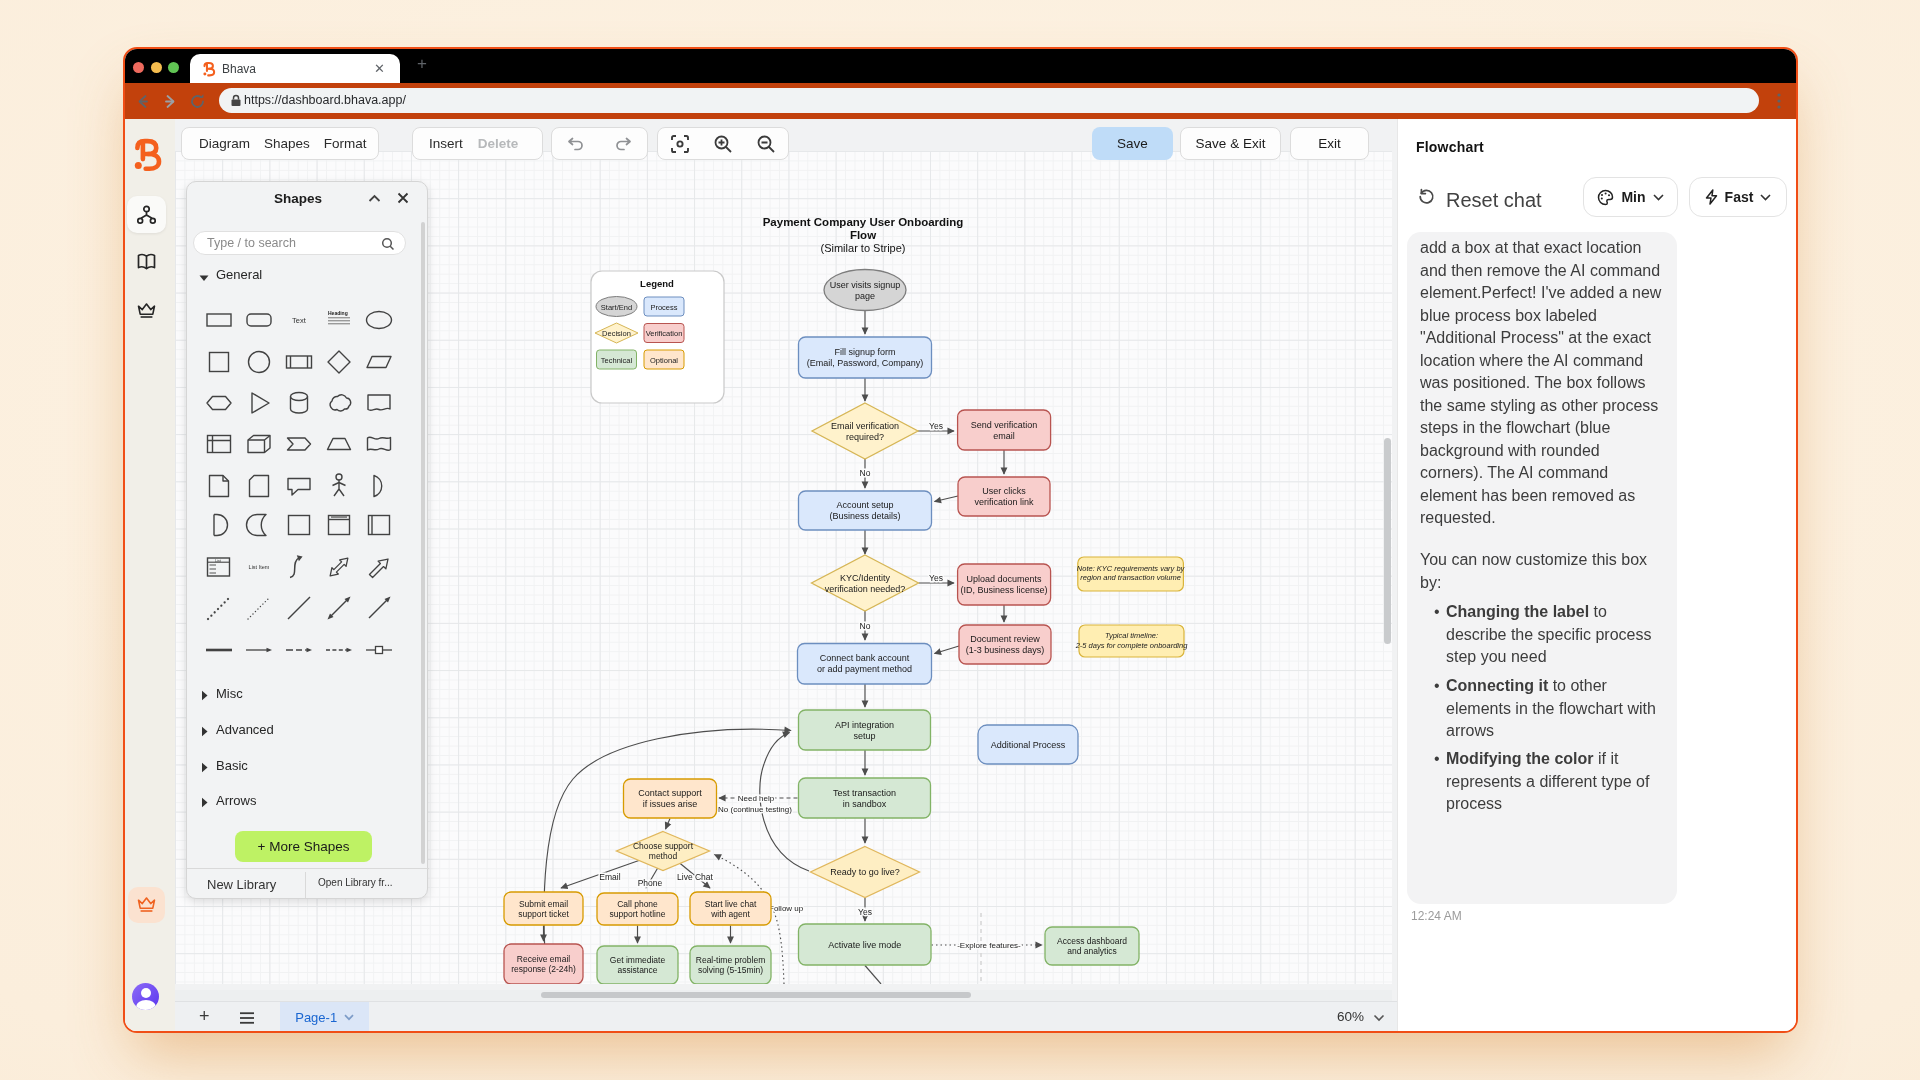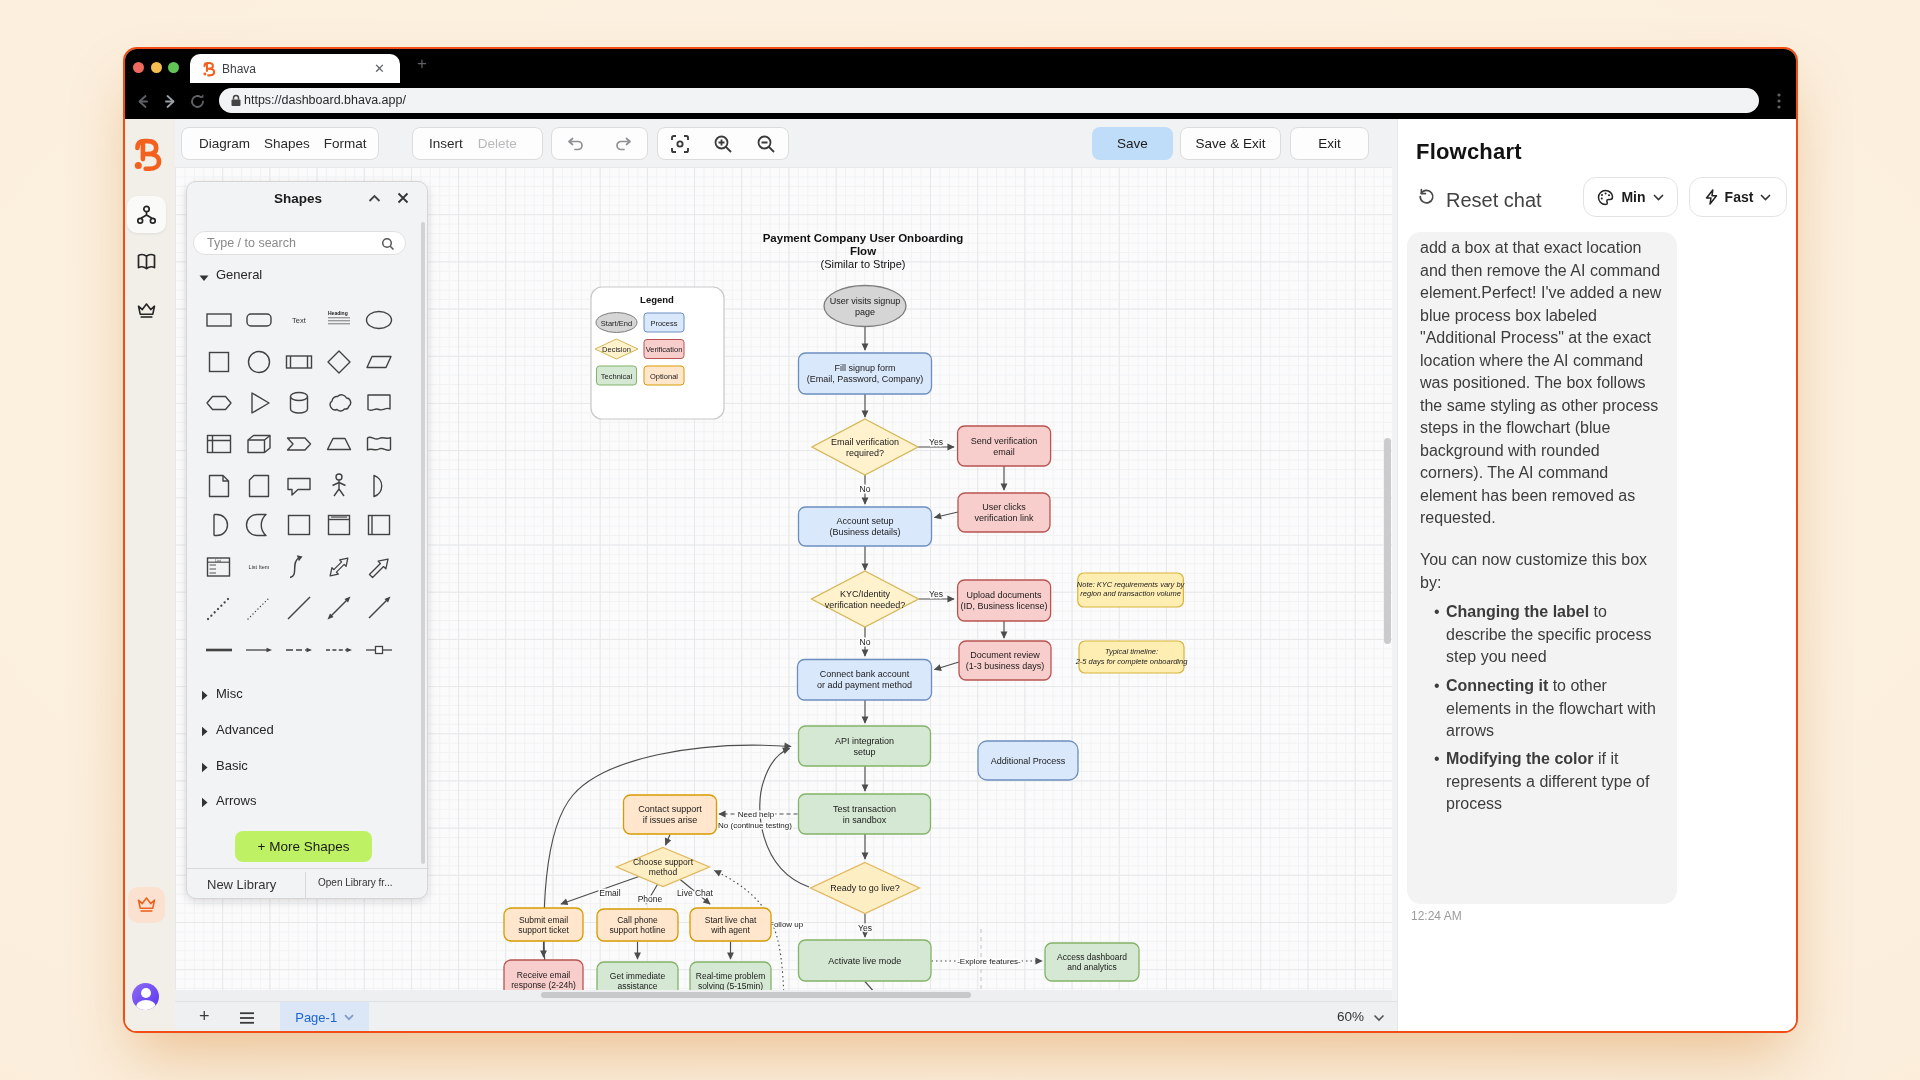--- a/index.html
+++ b/index.html
@@ -7,28 +7,28 @@
   .abs{position:absolute;}
   #stage{position:relative;width:1920px;height:1080px;background:radial-gradient(120% 120% at 50% 40%, #fdf3e4 0%, #fbeedc 60%, #f8e7cd 100%);}
   #win{position:absolute;left:123px;top:47px;width:1671px;height:982px;background:#fff;border:2px solid #f04e16;border-radius:14px;overflow:hidden;box-shadow:0 30px 60px -10px rgba(216,140,60,.45);}
   
   #tabstrip{position:absolute;left:0;top:0;width:1671px;height:34px;background:#000000;}
   .tl{position:absolute;top:12.5px;width:11px;height:11px;border-radius:50%;}
   #tab{position:absolute;left:65px;top:5px;width:210px;height:29px;background:#fff;border-radius:10px 10px 0 0;}
   #tabtitle{position:absolute;left:32px;top:8px;font-size:12px;color:#3c4043;}
   #tabx{position:absolute;left:184px;top:7px;font-size:13px;color:#5f6368;}
   #newtab{position:absolute;left:292px;top:5px;font-size:17px;color:#5f6368;font-weight:400;}
-  #chrometoolbar{position:absolute;left:0;top:34px;width:1671px;height:36px;background:#000000;border-bottom:6px solid #22c55e;}
+  #chrometoolbar{position:absolute;left:0;top:34px;width:1671px;height:36px;background:#c2410c;border-bottom:6px solid #22c55e;}
   #urlbar{position:absolute;left:94px;top:5px;width:1540px;height:25px;background:#f1f3f4;border-radius:13px;}
   #urltext{position:absolute;left:25px;top:5px;font-size:12.5px;color:#28292c;}
   .navic{position:absolute;top:3px;color:#5f6368;}
   
   #appbody{position:absolute;left:0;top:70px;width:1671px;height:912px;background:#f1f2f3;}
   #sidebar{position:absolute;left:0;top:0;width:50px;height:912px;background:#f1efe8;}
-  #canvas{position:absolute;left:50px;top:48px;width:1217px;height:833px;background:#fbfbfc;
+  #canvas{position:absolute;left:50px;top:32px;width:1217px;height:833px;background:#fbfbfc;
     background-image:
       linear-gradient(to right,#e6e8ea 1px,transparent 1px),
       linear-gradient(to bottom,#e6e8ea 1px,transparent 1px),
       linear-gradient(to right,#f1f2f3 1px,transparent 1px),
       linear-gradient(to bottom,#f1f2f3 1px,transparent 1px);
     background-size:47.2px 47.2px,47.2px 47.2px,9.44px 9.44px,9.44px 9.44px;}
   #bottombar{position:absolute;left:50px;top:882px;width:1222px;height:30px;background:#eef0f2;border-top:1px solid #dfe1e3;}
   #rpanel{position:absolute;left:1272px;top:0;width:399px;height:912px;background:#fff;border-left:1px solid #e7e7e7;}
   
   .tbgroup{position:absolute;top:8px;height:33px;background:#fdfdfd;border:1px solid #dcdcdc;border-radius:8px;box-sizing:border-box;display:flex;align-items:center;}
@@ -243,21 +243,21 @@
     <div class="abs" style="left:415.6px;top:873px;width:430px;height:6px;border-radius:3px;background:#c6c8ca;"></div>
     <div class="abs" style="left:1259.4px;top:319px;width:7px;height:206px;border-radius:3.5px;background:#c9cbcd;"></div>
 
     <div class="tbgroup" style="left:56px;width:198px;">
       <span class="tbtxt" style="margin-left:17px;">Diagram</span>
       <span class="tbtxt" style="margin-left:14px;">Shapes</span>
       <span class="tbtxt" style="margin-left:14px;">Format</span>
     </div>
     <div class="tbgroup" style="left:287px;width:131px;">
       <span class="tbtxt" style="margin-left:16px;">Insert</span>
-      <span class="tbtxt" style="margin-left:15px;color:#b7b9bb;">Delete</span>
+      <span class="tbtxt" style="margin-left:15px;color:#b7b9bb;font-weight:bold;">Delete</span>
     </div>
     <div class="tbgroup" style="left:426px;width:97px;justify-content:space-around;">
       <svg width="19" height="16" viewBox="0 0 19 16">
             <path d="M6.5 2.5 L3 5.5 L6.5 8.5 M3 5.5 H12 a4 4 0 0 1 0 8 H9" fill="none" stroke="#8f9194" stroke-width="1.7" stroke-linecap="round" stroke-linejoin="round"></path>
           </svg>
       <svg width="19" height="16" viewBox="0 0 19 16">
             <path d="M12.5 2.5 L16 5.5 L12.5 8.5 M16 5.5 H7 a4 4 0 0 0 0 8 H10" fill="none" stroke="#8f9194" stroke-width="1.7" stroke-linecap="round" stroke-linejoin="round"></path>
           </svg>
     </div>
     <div class="tbgroup" style="left:532px;width:132px;justify-content:space-around;">
@@ -554,21 +554,21 @@
           </svg>
       <div id="page1">Page-1&nbsp;<svg width="10" height="7" viewBox="0 0 10 7" style="margin-left:3px">
               <path d="M1 1.2 L5 5.2 L9 1.2" fill="none" stroke="#7d9cc8" stroke-width="1.7"></path>
             </svg></div>
       <div style="position:absolute;right:33px;top:7px;font-size:13.5px;color:#333;">60%</div>
       <svg style="position:absolute;right:12px;top:12px" width="12" height="8" viewBox="0 0 12 8">
             <path d="M1.5 1.5 L6 6 L10.5 1.5" fill="none" stroke="#555" stroke-width="1.6"></path>
           </svg>
     </div>
     <div id="rpanel">
-      <div style="position:absolute;left:18px;top:20px;font-size:22px;font-weight:bold;color:#121212;letter-spacing:.2px;">Flowchart</div>
+      <div style="position:absolute;left:18px;top:20px;font-size:14px;font-weight:bold;color:#121212;letter-spacing:.2px;">Flowchart</div>
       <svg style="position:absolute;left:20px;top:69px" width="17" height="17" viewBox="0 0 17 17">
             <path d="M3.2 5.2 A6.3 6.3 0 1 1 2.2 8.5" fill="none" stroke="#4a4a4a" stroke-width="1.7" stroke-linecap="round"></path>
             <path d="M3.4 1.6 V5.6 H7.4" fill="none" stroke="#4a4a4a" stroke-width="1.7" stroke-linecap="round" stroke-linejoin="round"></path>
           </svg>
       <div style="position:absolute;left:48px;top:70px;font-size:20px;color:#424242;">Reset chat</div>
       <div class="pillbtn" style="left:185px;top:58px;width:95px;">
         <svg width="17" height="17" viewBox="0 0 17 17">
               <path d="M8.5 1.5 a7 7 0 1 0 0 14 c1.2 0 1.8-.7 1.8-1.6 0-.8-.5-1.1-.5-1.9 0-.9.7-1.5 1.7-1.5 h1.6 c1.6 0 2.4-1.2 2.4-2.5 0-3.6-3.2-6.5-7-6.5 z" fill="none" stroke="#222" stroke-width="1.5"></path>
               <circle cx="5" cy="6" r="1" fill="#222"></circle>
               <circle cx="8.6" cy="4.4" r="1" fill="#222"></circle>

